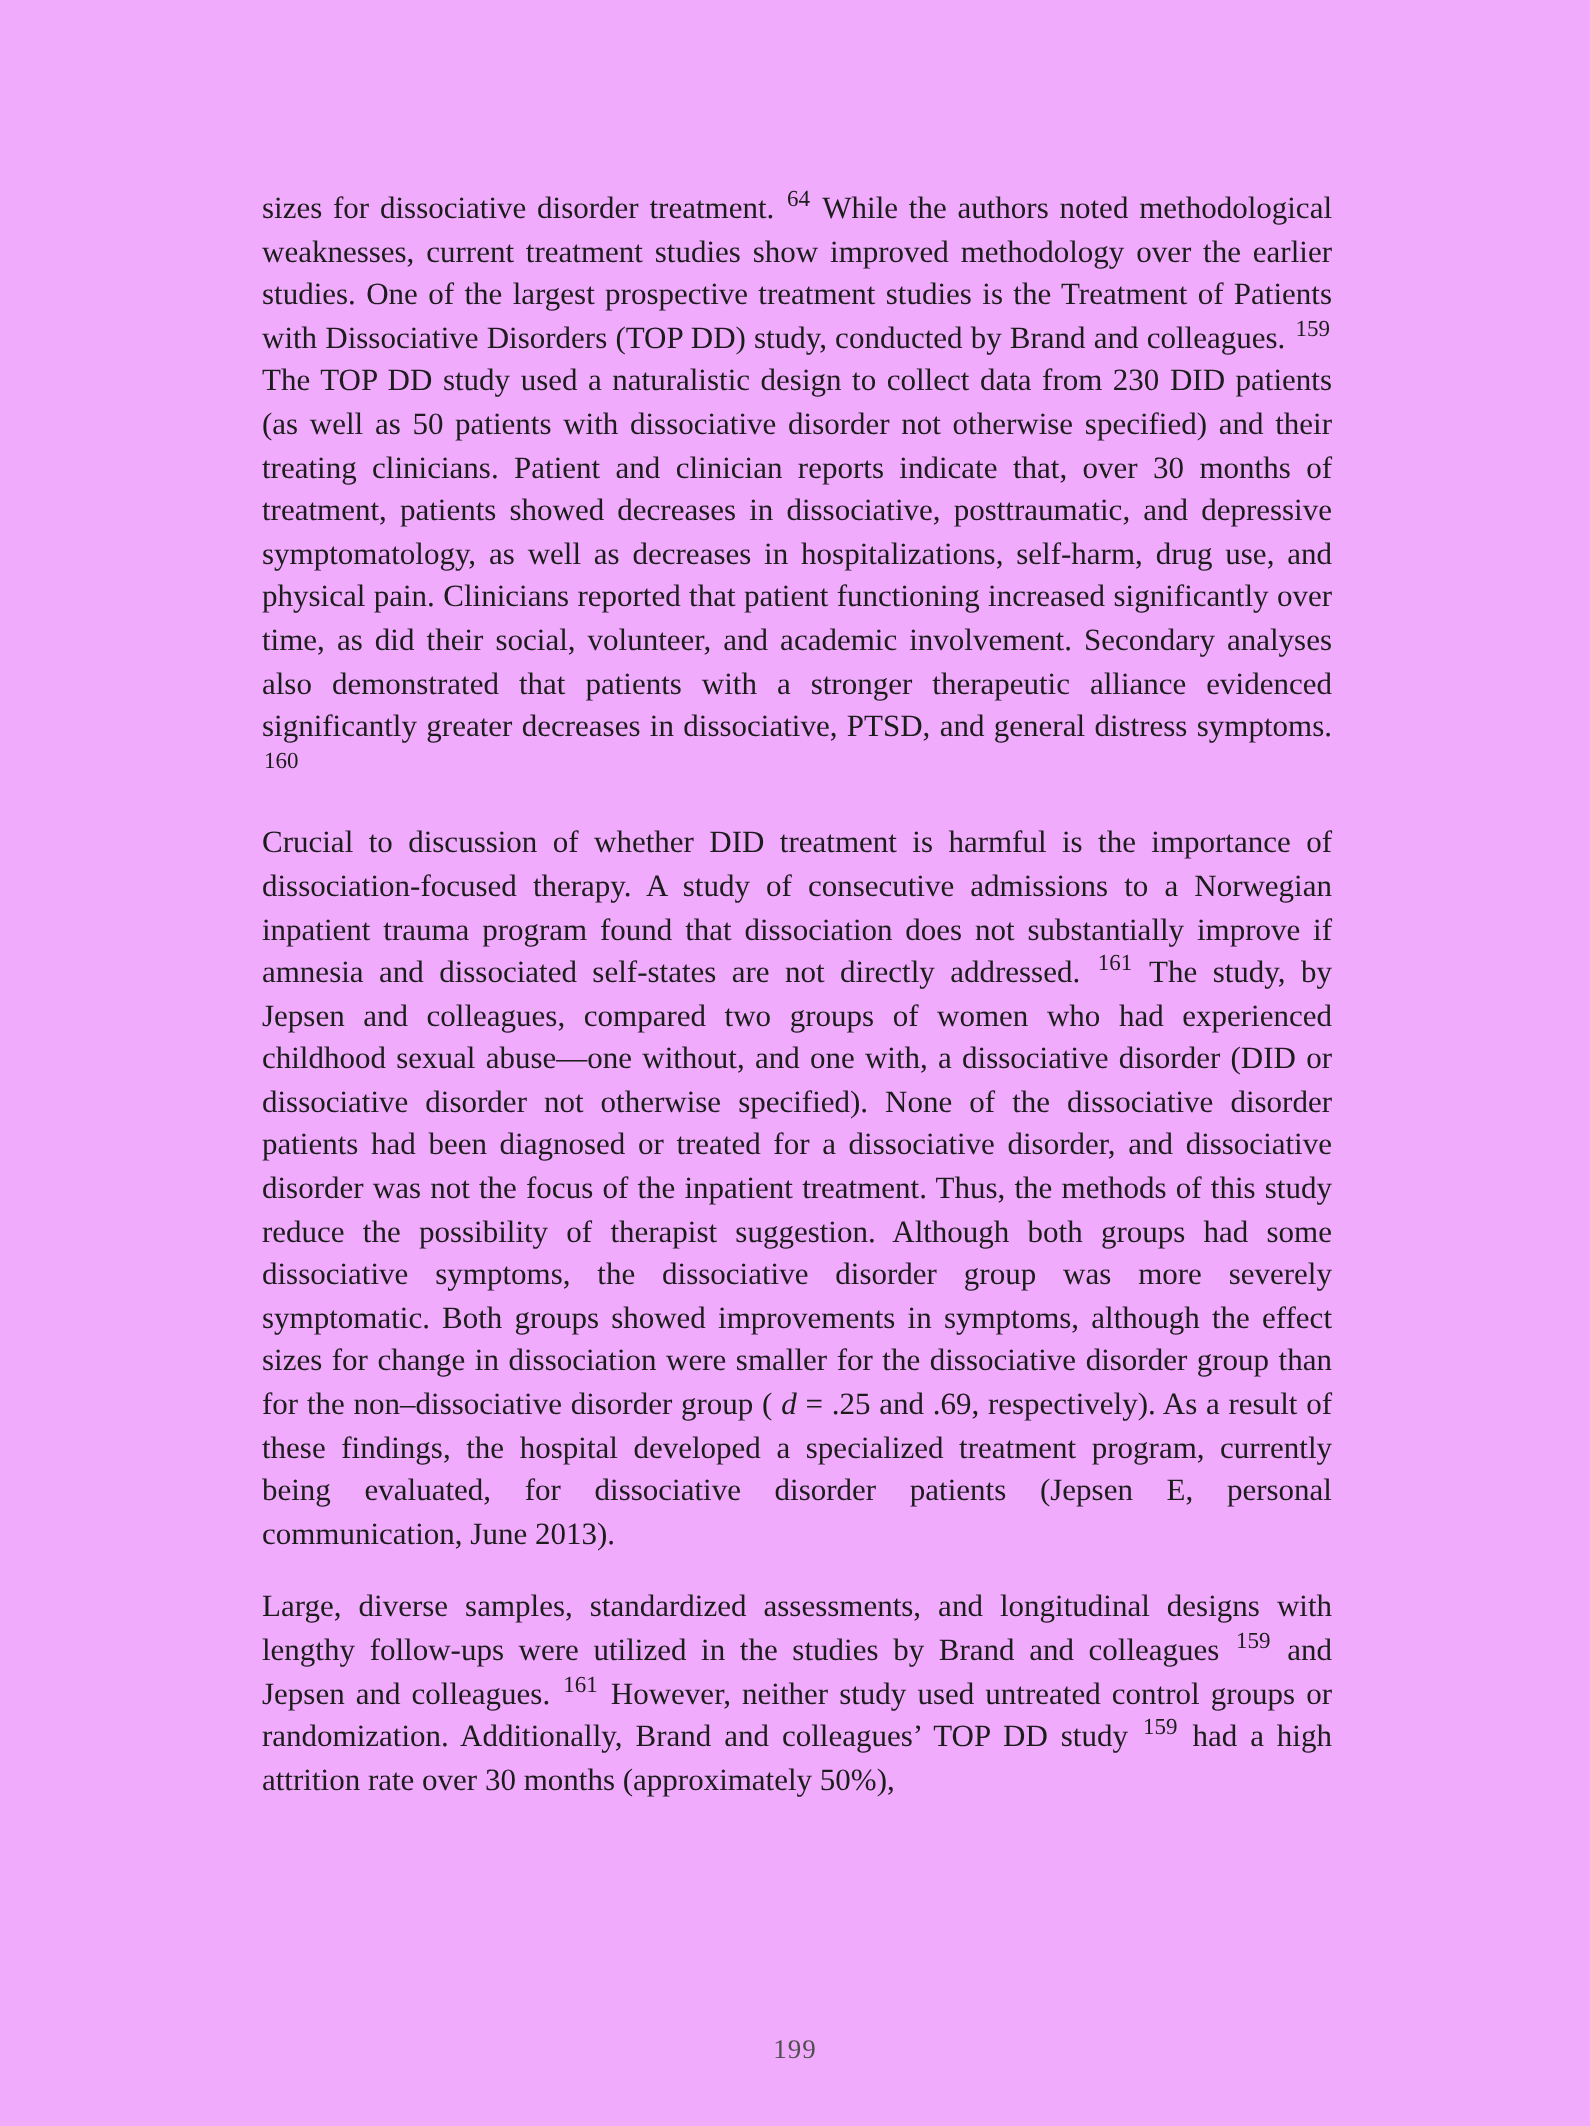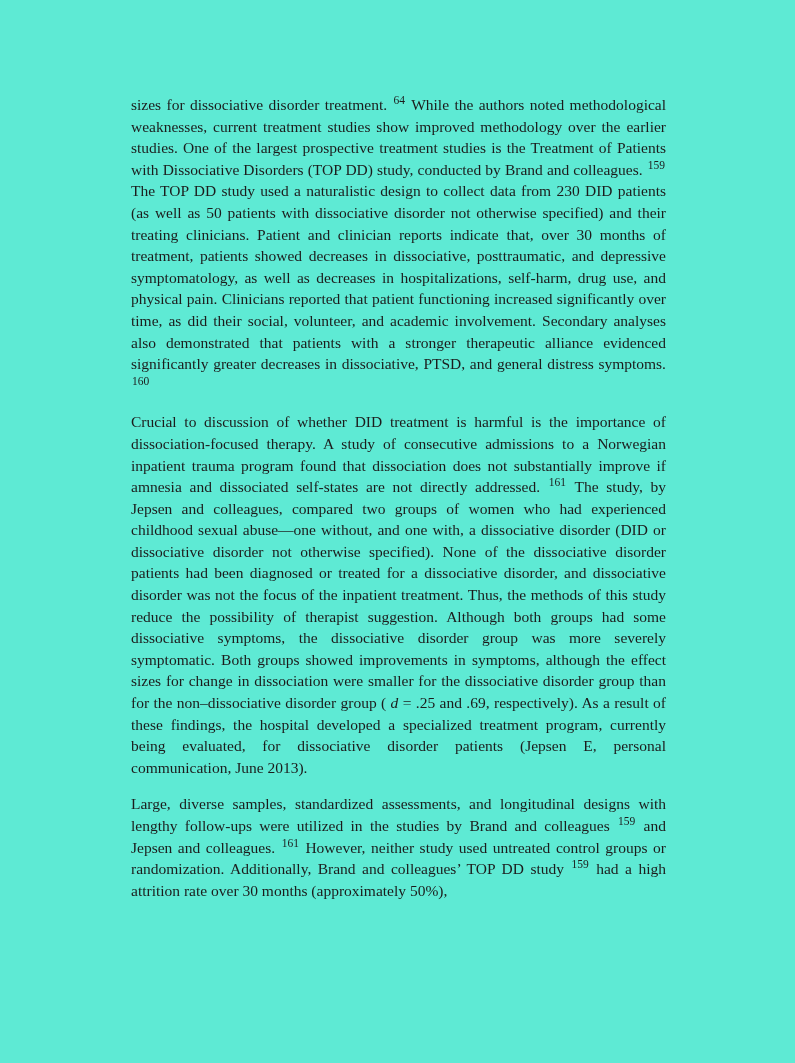--- a/index.html
+++ b/index.html
@@ -11,21 +11,21 @@
     width: 795px;
     height: 1063px;
     position: relative;
     font-family: "Liberation Serif", "DejaVu Serif", serif;
     color: #1c1c1c;
     overflow: hidden;
   }
   .page {
     position: absolute;
     inset: 0;
-    background: #5eead4;
+    background: #f0abfc;
     font-family: Liberation Serif, serif;
   }
   .text-block {
     position: absolute;
     left: 131px;
     top: 94px;
     width: 535px;
     font-size: 15.5px;
     line-height: 21.6px;
     text-align: justify;
@@ -62,13 +62,14 @@
 </style>
 </head>
 <body>
 
 <div class="page">
   <main class="text-block">
       <p class="para">sizes for dissociative disorder treatment. <sup class="ref">64</sup> While the authors noted methodological weaknesses, current treatment studies show improved methodology over the earlier studies. One of the largest prospective treatment studies is the Treatment of Patients with Dissociative Disorders (TOP DD) study, conducted by Brand and colleagues. <sup class="ref">159</sup> The TOP DD study used a naturalistic design to collect data from 230 DID patients (as well as 50 patients with dissociative disorder not otherwise specified) and their treating clinicians. Patient and clinician reports indicate that, over 30 months of treatment, patients showed decreases in dissociative, posttraumatic, and depressive symptomatology, as well as decreases in hospitalizations, self-harm, drug use, and physical pain. Clinicians reported that patient functioning increased significantly over time, as did their social, volunteer, and academic involvement. Secondary analyses also demonstrated that patients with a stronger therapeutic alliance evidenced significantly greater decreases in dissociative, PTSD, and general distress symptoms. <sup class="ref">160</sup></p>
       <p class="para">Crucial to discussion of whether DID treatment is harmful is the importance of dissociation-focused therapy. A study of consecutive admissions to a Norwegian inpatient trauma program found that dissociation does not substantially improve if amnesia and dissociated self-states are not directly addressed. <sup class="ref">161</sup> The study, by Jepsen and colleagues, compared two groups of women who had experienced childhood sexual abuse—one without, and one with, a dissociative disorder (DID or dissociative disorder not otherwise specified). None of the dissociative disorder patients had been diagnosed or treated for a dissociative disorder, and dissociative disorder was not the focus of the inpatient treatment. Thus, the methods of this study reduce the possibility of therapist suggestion. Although both groups had some dissociative symptoms, the dissociative disorder group was more severely symptomatic. Both groups showed improvements in symptoms, although the effect sizes for change in dissociation were smaller for the dissociative disorder group than for the non–dissociative disorder group ( <i class="var">d</i> = .25 and .69, respectively). As a result of these findings, the hospital developed a specialized treatment program, currently being evaluated, for dissociative disorder patients (Jepsen E, personal communication, June 2013).</p>
       <p class="para">Large, diverse samples, standardized assessments, and longitudinal designs with lengthy follow-ups were utilized in the studies by Brand and colleagues <sup class="ref">159</sup> and Jepsen and colleagues. <sup class="ref">161</sup> However, neither study used untreated control groups or randomization. Additionally, Brand and colleagues’ TOP DD study <sup class="ref">159</sup> had a high attrition rate over 30 months (approximately 50%),</p>
     </main>
+  <div class="page-number">199</div>
 </div>
 
 </body></html>

